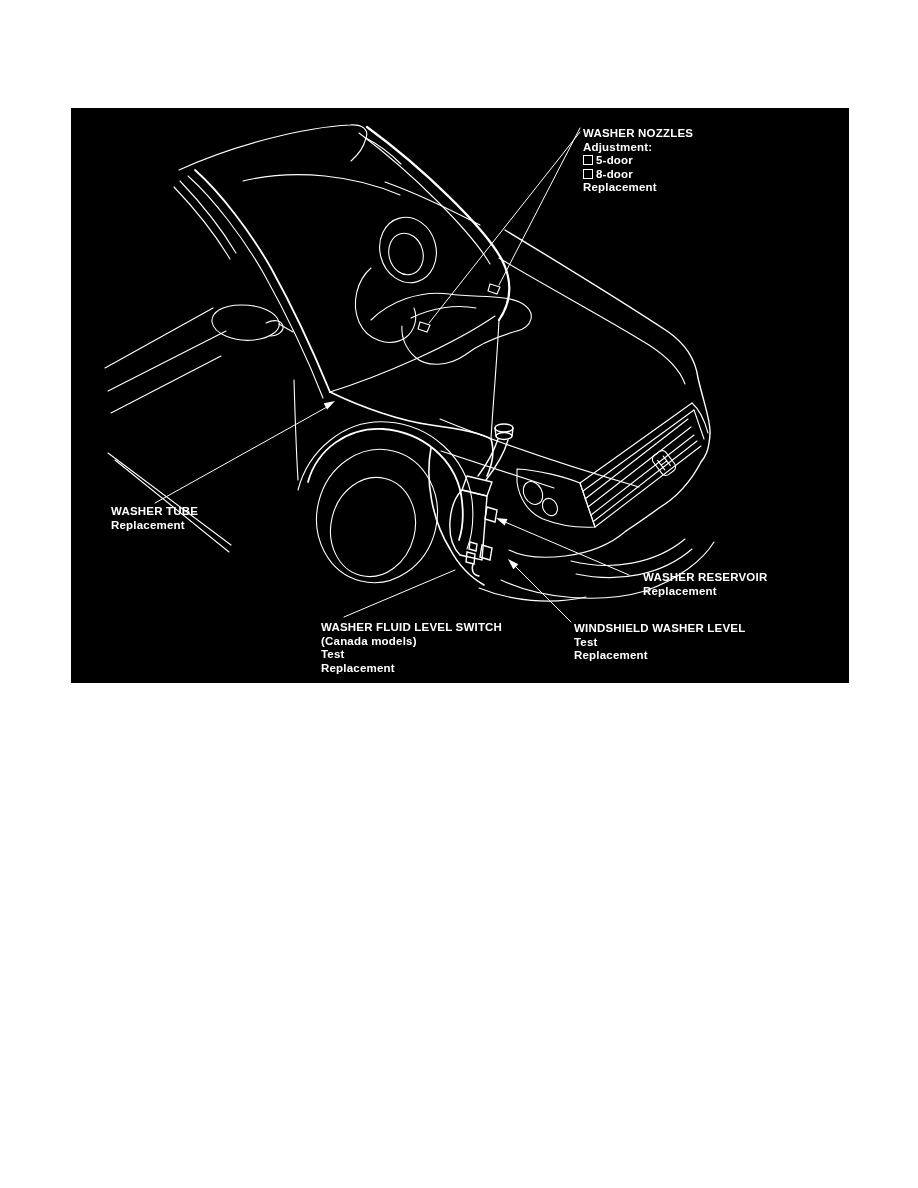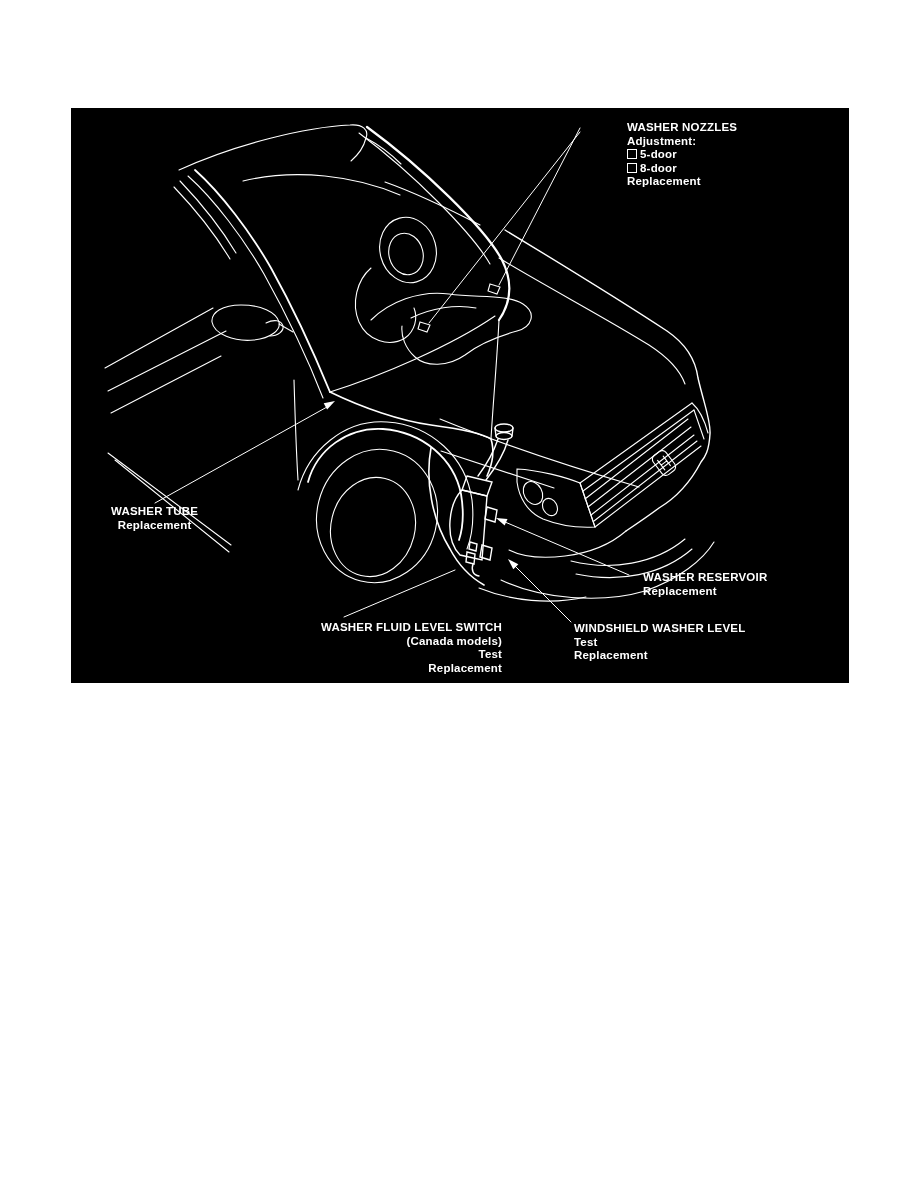--- a/index.html
+++ b/index.html
@@ -138,39 +138,39 @@
           <path d="M 384,462 L 273,509"></path>
         </g>
         <g fill="#ffffff" stroke="none">
           <polygon points="264,293 252.7,295.3 256.1,301.4"></polygon>
           <polygon points="425,410 436.5,411.1 433.7,417.5"></polygon>
           <polygon points="437,451 447.3,456.3 442.3,461.3"></polygon>
         </g>
       </g>
     </svg>
 
-    <div class="label" style="left:512px;top:13px;margin-left:44px;">
+    <div class="label" style="left:512px;top:19px;">
       <div>WASHER NOZZLES</div>
       <div>Adjustment:</div>
       <div><span class="cb"></span><span>5-door</span></div>
       <div><span class="cb"></span><span>8-door</span></div>
       <div>Replacement</div>
     </div>
 
-    <div class="label" style="left:40px;top:397px;text-align:center;">
+    <div class="label" style="left:40px;top:397px;">
       <div>WASHER TUBE</div>
       <div>Replacement</div>
     </div>
 
     <div class="label" style="left:572px;top:463px;">
       <div>WASHER RESERVOIR</div>
       <div>Replacement</div>
     </div>
 
-    <div class="label" style="left:250px;top:513px;text-align:right;">
+    <div class="label" style="left:250px;top:513px;">
       <div>WASHER FLUID LEVEL SWITCH</div>
       <div>(Canada models)</div>
       <div>Test</div>
       <div>Replacement</div>
     </div>
 
     <div class="label" style="left:503px;top:514px;">
       <div>WINDSHIELD WASHER LEVEL</div>
       <div>Test</div>
       <div>Replacement</div>

